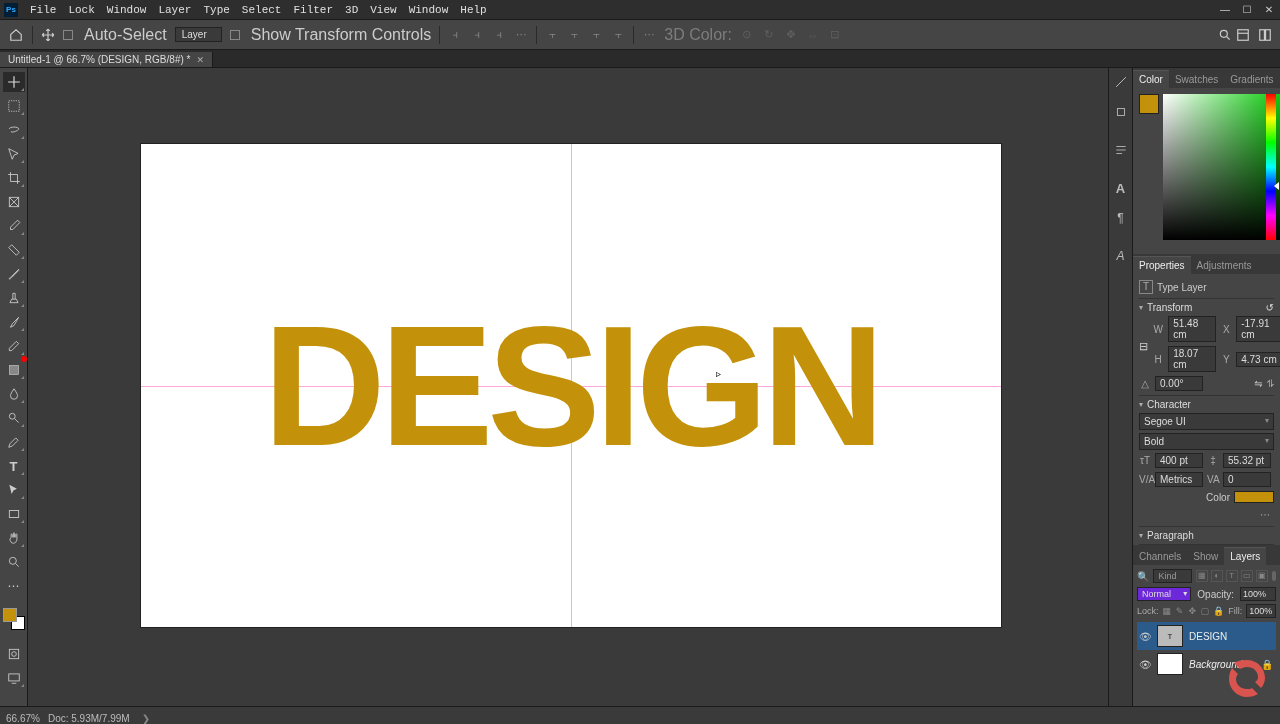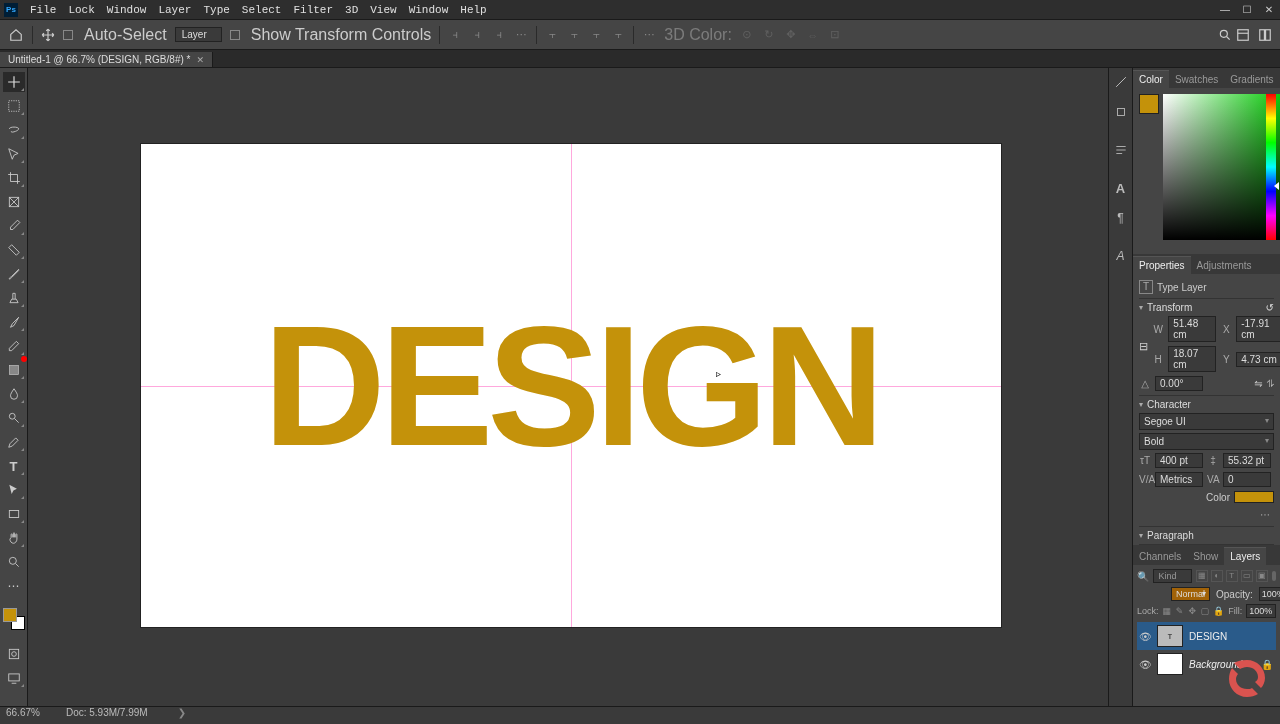--- a/index.html
+++ b/index.html
@@ -81,36 +81,36 @@
 .dots-more { text-align:right; padding:2px 4px; color:#aaa;}
 
 
 .layers-tabs { display:flex; height:20px; background:#383838; align-items:flex-end; font-size:10px;}
 .layers-body { padding:4px; font-size:10px; flex:1; position:relative;}
 .layers-toolbar { display:flex; align-items:center; gap:4px; margin-bottom:4px;}
 .layers-toolbar .search { background:#3a3a3a; border:1px solid #222; padding:1px 4px; width:50px; color:#999; font-size:9px;}
 .filter-icons { display:flex; gap:3px;}
 .filter-icons span { width:12px; height:12px; border:1px solid #555; font-size:8px; text-align:center; line-height:10px; color:#888;}
 .blend-row { display:flex; gap:6px; align-items:center; margin-bottom:3px;}
-.blend-select { flex:1; background:#a16207; border:1px solid #222; padding:1px 4px; font-size:9px; color:#ddd; position:relative;margin-left:34px;}
+.blend-select { flex:1; background:#6d28d9; border:1px solid #222; padding:1px 4px; font-size:9px; color:#ddd; position:relative;}
 .blend-select::after{content:"▾"; position:absolute; right:3px; font-size:8px;}
 .mini-field { width:36px; background:#3a3a3a; border:1px solid #222; padding:1px 2px; font-size:9px; color:#ddd;}
 .lock-row { display:flex; gap:4px; align-items:center; font-size:9px; color:#aaa; margin-bottom:4px;}
 .lock-row .li { width:11px; height:11px; color:#888; text-align:center;}
 .layer-item { display:flex; align-items:center; gap:6px; padding:3px 2px; }
 .layer-item.sel { background:#2a5b8a;}
 .layer-item .eye { width:12px; color:#ccc; text-align:center;}
 .layer-item .thumb { width:26px; height:22px; background:#fff; border:1px solid #222; display:flex; align-items:center; justify-content:center; font-size:7px; color:#333;}
 .layer-item .tthumb { background:#bbb; font-weight:bold; color:#444;}
 .layer-item .name { color:#eee; }
 .layer-item .lock { margin-left:auto; color:#aaa;}
 .logo-watermark { position:absolute; right:8px; bottom:8px; width:50px; height:44px; }
 
 
-.statusbar { position:absolute; left:0; right:0; bottom:0; height:18px; background:#3a3a3a; display:flex; align-items:flex-start; padding:0 6px; gap:26px; font-size:10px; color:#bbb; border-top:1px solid #1a1a1a;}
+.statusbar { position:absolute; left:0; right:0; bottom:0; height:18px; background:#3a3a3a; display:flex; align-items:flex-end; padding:0 6px; gap:8px; font-size:10px; color:#bbb; border-top:1px solid #1a1a1a;}
 .statusbar .arrow { color:#888; margin-left:4px;}
 
 svg { display:block; }
 </style>
 </head>
 <body>
 
 <div class="menubar">
   <div class="ps-icon">Ps</div>
   <div class="menu-item">File</div>

